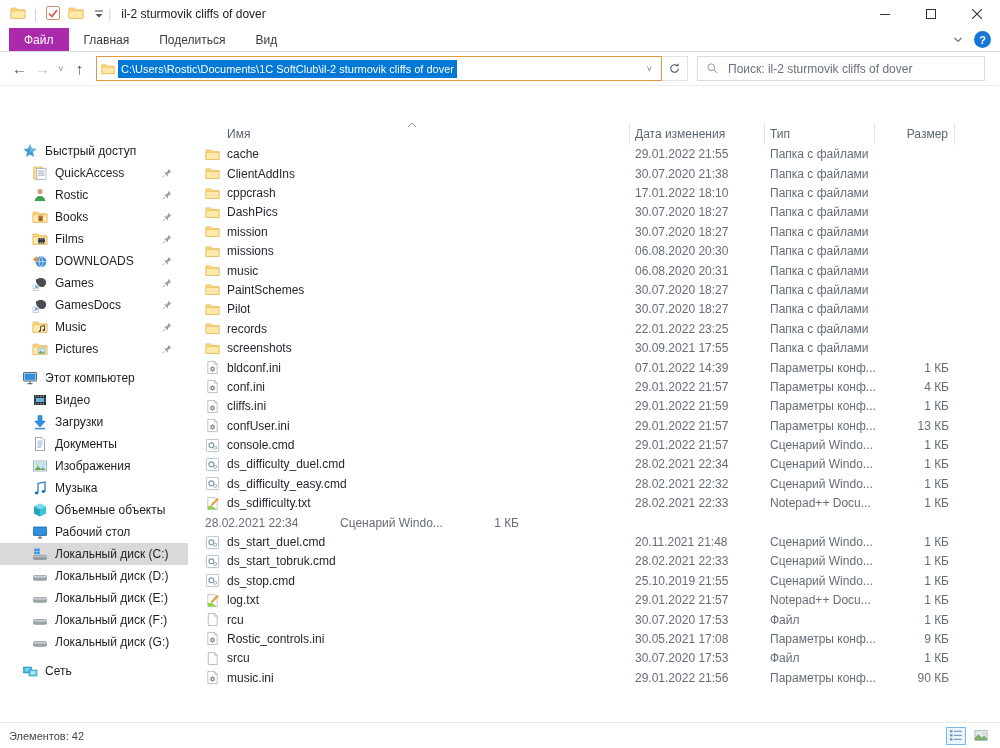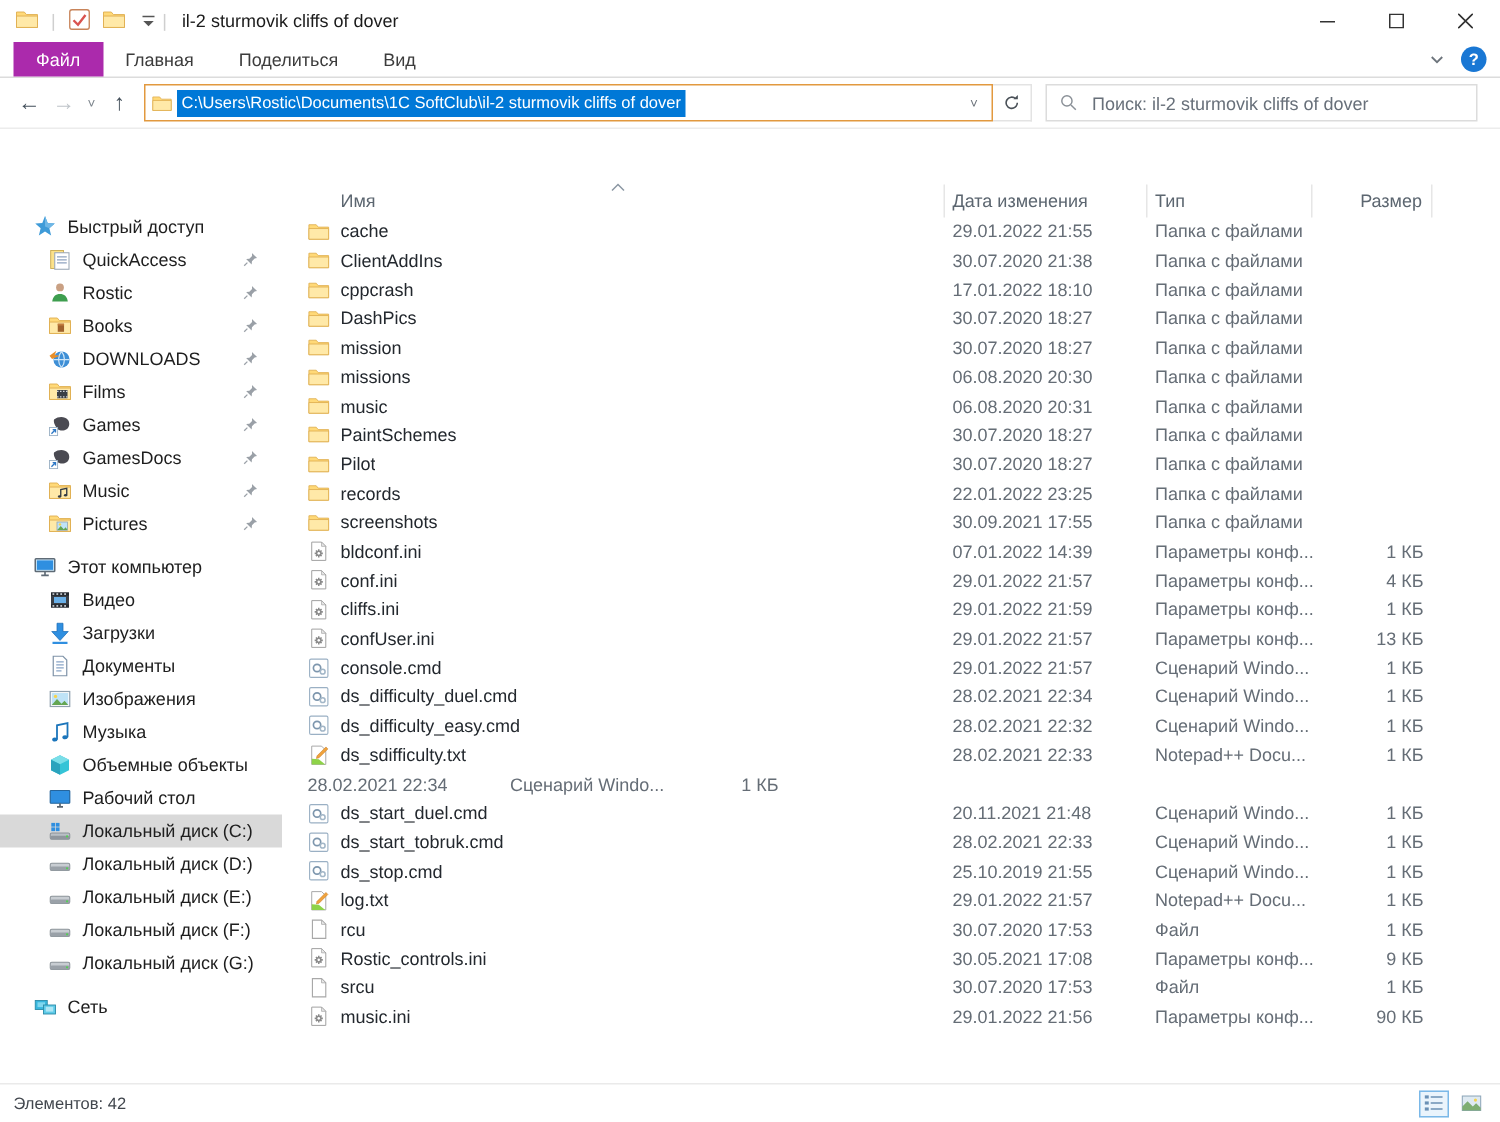--- a/index.html
+++ b/index.html
@@ -253,43 +253,43 @@
         <span class="icon pin" style="width: 12px; height: 12px;">
           <svg viewBox="0 0 16 16">
             <path d="M9.3 2.2l4.5 4.5-2.1.5-2.4 2.4-.3 2.9-4.9-4.9 2.9-.3 2.4-2.4z" fill="#9aa0a7"></path>
             <path d="M5.2 10.8L2.4 13.6" stroke="#9aa0a7" stroke-width="1.1"></path>
           </svg>
         </span>
       </div>
       <div class="side-item">
         <span class="icon" style="width: 16px; height: 16px;">
           <svg viewBox="0 0 16 16">
-            <circle cx="9" cy="8.7" r="5.4" fill="#3e8fd6"></circle>
-            <path d="M3.6 8.7h10.8M9 3.3a8.4 8.4 0 010 10.8M9 3.3a8.4 8.4 0 000 10.8" stroke="#cfe6f8" stroke-width="0.8" fill="none"></path>
-            <path d="M1 6.2l4.6-3.4-1.1 2.8 3.3.6-5.1 2.2z" fill="#e88f2a"></path>
-          </svg>
-        </span>
-        <span class="label">DOWNLOADS</span>
-        <span class="icon pin" style="width: 12px; height: 12px;">
-          <svg viewBox="0 0 16 16">
-            <path d="M9.3 2.2l4.5 4.5-2.1.5-2.4 2.4-.3 2.9-4.9-4.9 2.9-.3 2.4-2.4z" fill="#9aa0a7"></path>
-            <path d="M5.2 10.8L2.4 13.6" stroke="#9aa0a7" stroke-width="1.1"></path>
-          </svg>
-        </span>
-      </div>
-      <div class="side-item">
-        <span class="icon" style="width: 16px; height: 16px;">
-          <svg viewBox="0 0 16 16">
             <path d="M1 3h5.2l1.4 1.7H15v8.6H1z" fill="#ffd978" stroke="#dfae4f" stroke-width="0.6"></path>
             <path d="M1 5.7h14v7.6H1z" fill="#ffe9a8" stroke="#dfae4f" stroke-width="0.6"></path>
             <rect x="6" y="7" width="7" height="5.5" fill="#3a3f46"></rect>
             <path d="M6 7.9h7M6 11.6h7" stroke="#cfd4da" stroke-width="0.8" stroke-dasharray="1 1"></path>
           </svg>
         </span>
         <span class="label">Films</span>
+        <span class="icon pin" style="width: 12px; height: 12px;">
+          <svg viewBox="0 0 16 16">
+            <path d="M9.3 2.2l4.5 4.5-2.1.5-2.4 2.4-.3 2.9-4.9-4.9 2.9-.3 2.4-2.4z" fill="#9aa0a7"></path>
+            <path d="M5.2 10.8L2.4 13.6" stroke="#9aa0a7" stroke-width="1.1"></path>
+          </svg>
+        </span>
+      </div>
+      <div class="side-item">
+        <span class="icon" style="width: 16px; height: 16px;">
+          <svg viewBox="0 0 16 16">
+            <circle cx="9" cy="8.7" r="5.4" fill="#3e8fd6"></circle>
+            <path d="M3.6 8.7h10.8M9 3.3a8.4 8.4 0 010 10.8M9 3.3a8.4 8.4 0 000 10.8" stroke="#cfe6f8" stroke-width="0.8" fill="none"></path>
+            <path d="M1 6.2l4.6-3.4-1.1 2.8 3.3.6-5.1 2.2z" fill="#e88f2a"></path>
+          </svg>
+        </span>
+        <span class="label">DOWNLOADS</span>
         <span class="icon pin" style="width: 12px; height: 12px;">
           <svg viewBox="0 0 16 16">
             <path d="M9.3 2.2l4.5 4.5-2.1.5-2.4 2.4-.3 2.9-4.9-4.9 2.9-.3 2.4-2.4z" fill="#9aa0a7"></path>
             <path d="M5.2 10.8L2.4 13.6" stroke="#9aa0a7" stroke-width="1.1"></path>
           </svg>
         </span>
       </div>
       <div class="side-item">
         <span class="icon" style="width: 16px; height: 16px;">
           <svg viewBox="0 0 16 16">

